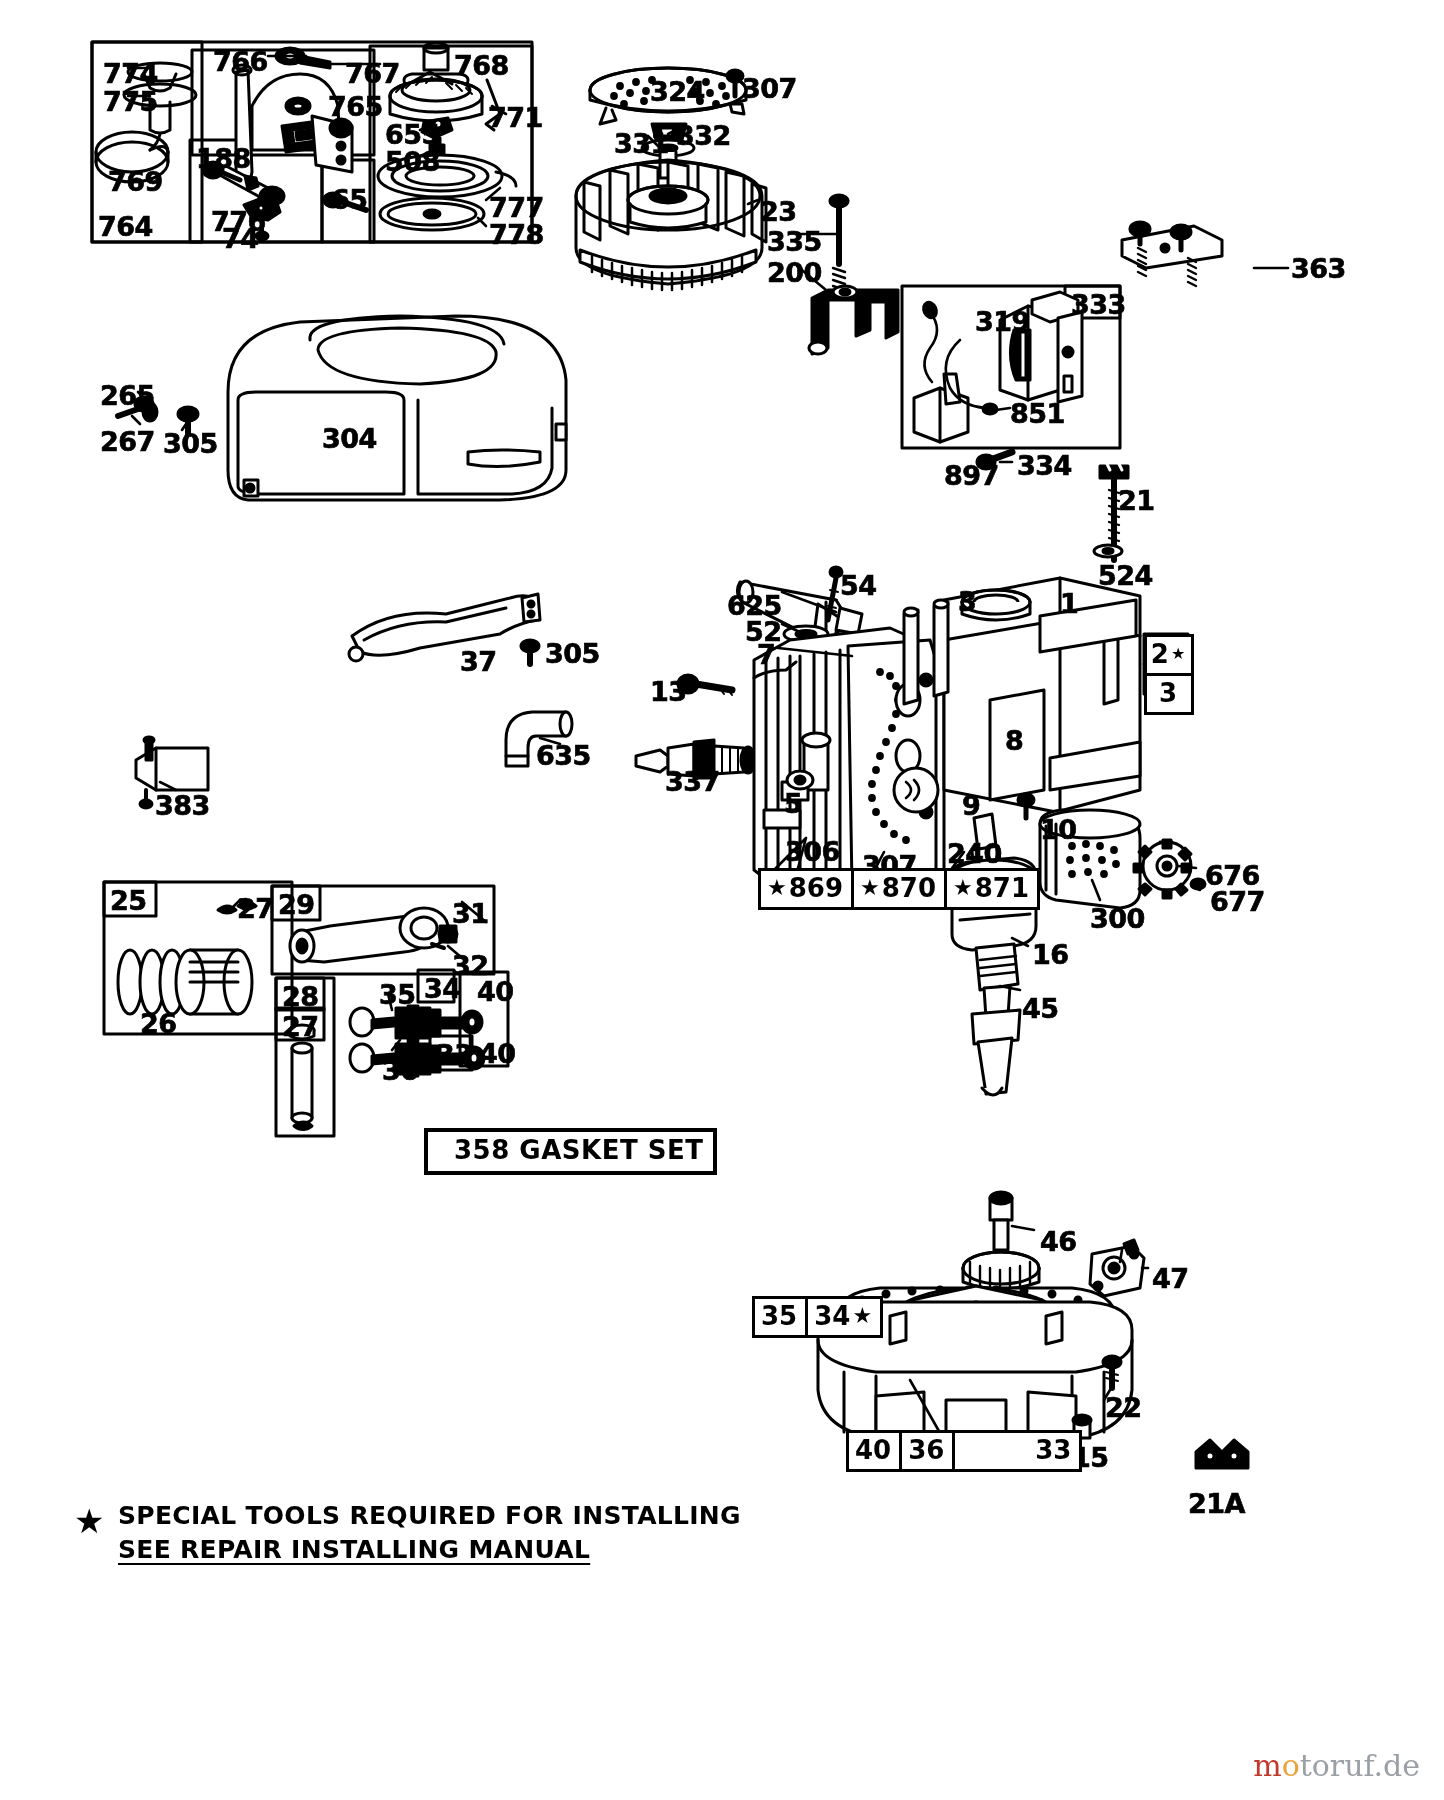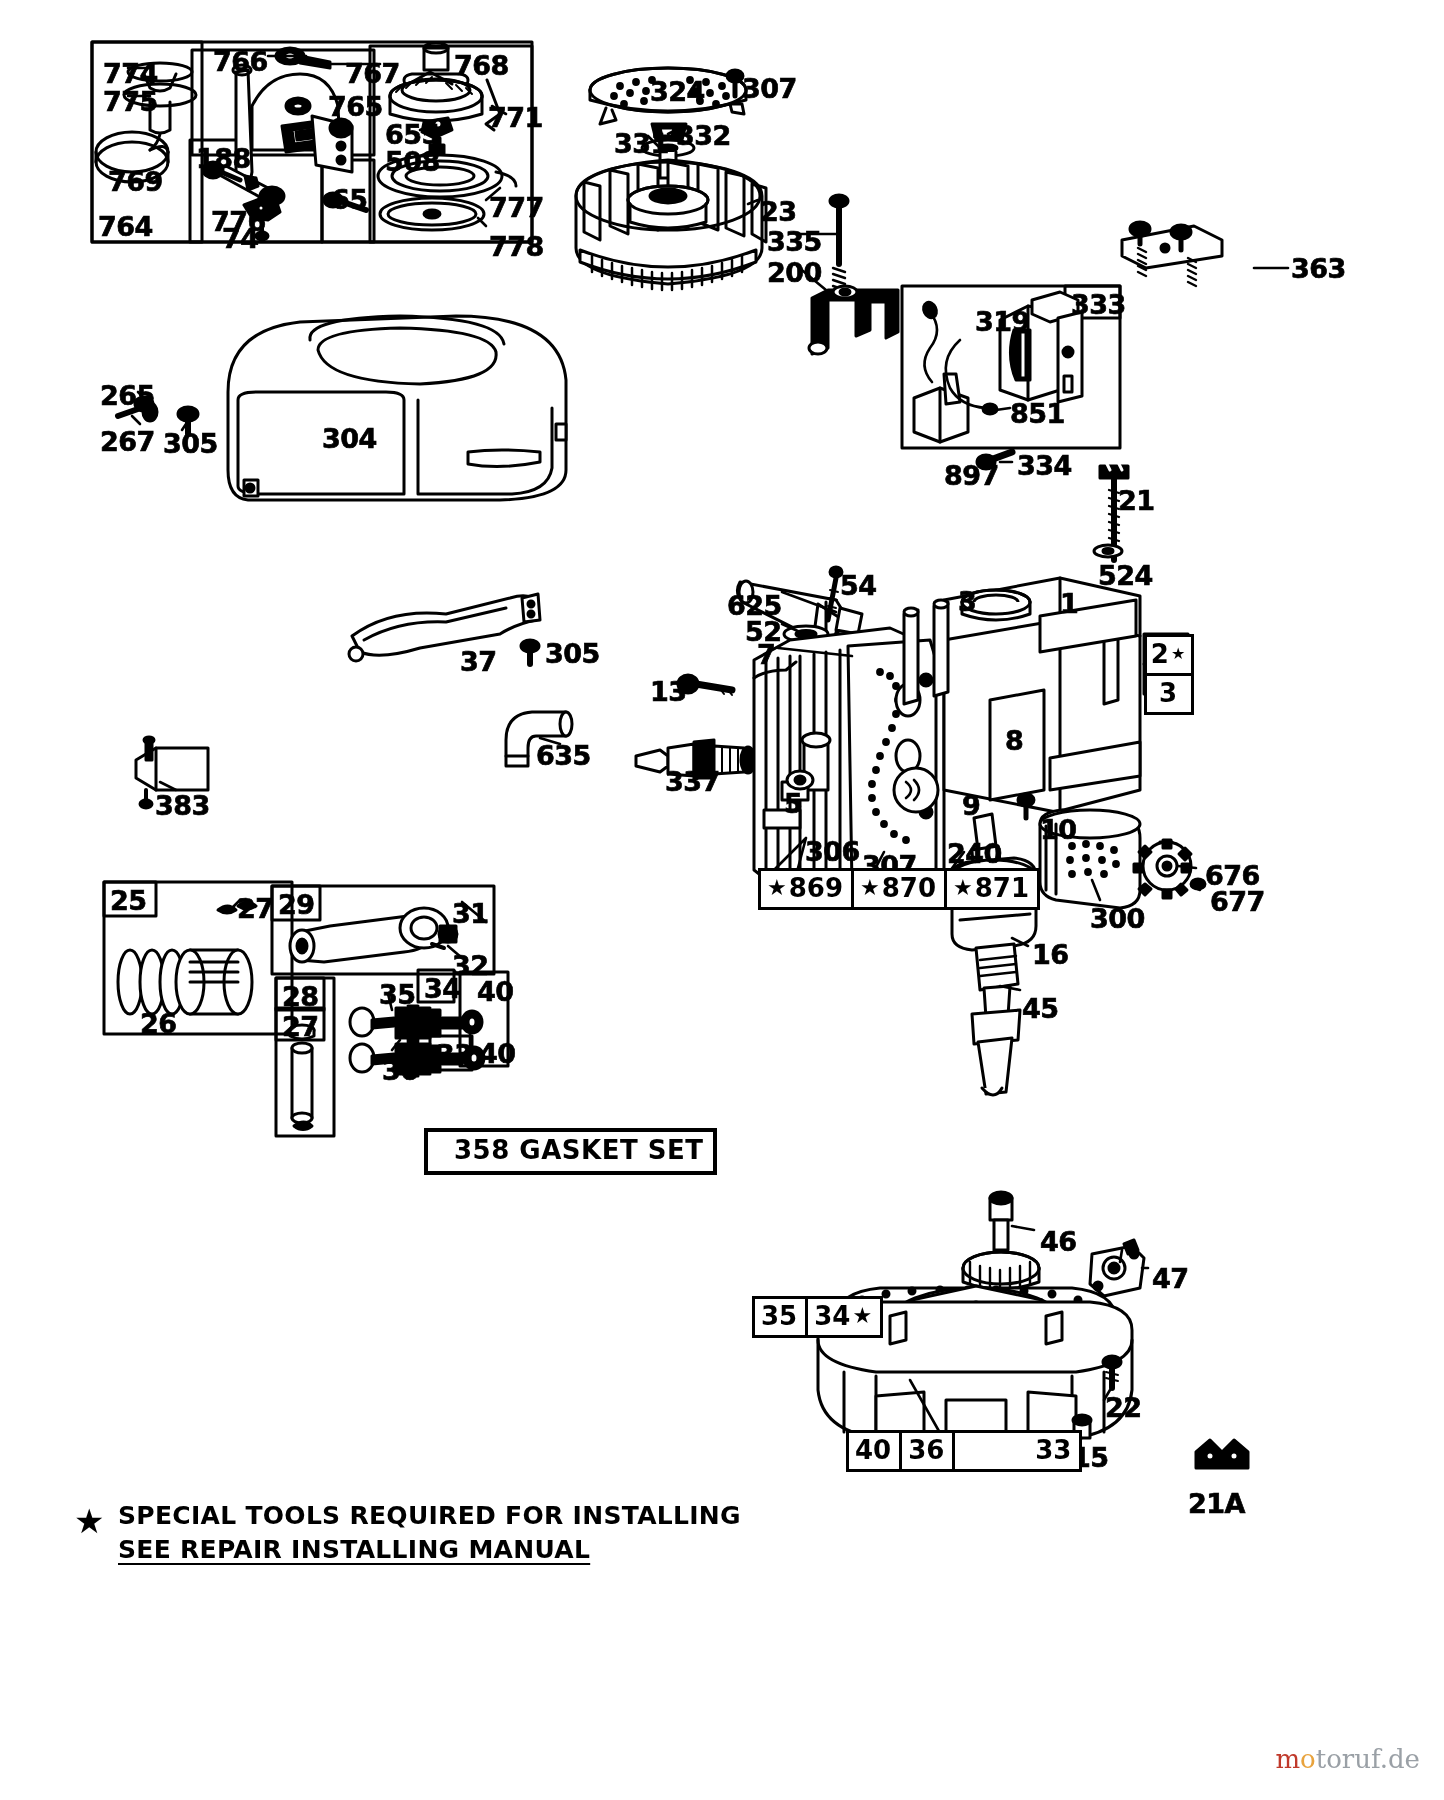--- a/index.html
+++ b/index.html
@@ -62,23 +62,23 @@
   }
   .legend .l2{
     position:absolute;left:44px;top:34px;
     font-family:"DejaVu Sans", sans-serif;
     font-weight:700;font-size:25px;line-height:32px;
     letter-spacing:0.3px;white-space:nowrap;
     text-decoration:underline;text-underline-offset:5px;
   }
 
   .watermark{
-    position:absolute;right:24px;bottom:26px;
+    position:absolute;right:24px;bottom:17px;
     font-family:"DejaVu Serif", serif;
-    font-size:26px;font-weight:400;
+    font-size:30px;font-weight:400;
   }
   .watermark .m{color:#c0392b;}
   .watermark .o{color:#e8a33d;}
   .watermark .rest{color:#9aa0a6;}
 </style>
 </head>
 <body>
 
 <div id="sheet">
 
@@ -661,21 +661,21 @@
       <div class="num" style="left: 328px; top: 93px;">765</div>
       <div class="num" style="left: 196px; top: 145px;">188</div>
       <div class="num" style="left: 211px; top: 208px;">776</div>
       <div class="num" style="left: 222px; top: 225px;">74</div>
       <div class="num" style="left: 331px; top: 186px;">65</div>
       <div class="num" style="left: 454px; top: 52px;">768</div>
       <div class="num" style="left: 488px; top: 104px;">771</div>
       <div class="num" style="left: 385px; top: 121px;">655</div>
       <div class="num" style="left: 385px; top: 148px;">508</div>
       <div class="num" style="left: 489px; top: 194px;">777</div>
-      <div class="num" style="left: 489px; top: 221px; margin-top: 12px;">778</div>
+      <div class="num" style="left: 489px; top: 221px;">778</div>
       <div class="num" style="left: 650px; top: 78px;">324</div>
       <div class="num" style="left: 742px; top: 75px;">307</div>
       <div class="num" style="left: 676px; top: 122px;">332</div>
       <div class="num" style="left: 614px; top: 130px;">331</div>
       <div class="num" style="left: 760px; top: 198px;">23</div>
       <div class="num" style="left: 767px; top: 228px;">335</div>
       <div class="num" style="left: 767px; top: 259px;">200</div>
       <div class="num" style="left: 1291px; top: 255px;">363</div>
       <div class="num" style="left: 1071px; top: 291px;">333</div>
       <div class="num" style="left: 975px; top: 308px;">319</div>
@@ -699,21 +699,21 @@
       <div class="num" style="left: 650px; top: 678px;">13</div>
       <div class="num" style="left: 665px; top: 768px;">337</div>
       <div class="num" style="left: 958px; top: 588px;">3</div>
       <div class="num" style="left: 1060px; top: 590px;">1</div>
       <div class="num" style="left: 1158px; top: 645px;">2</div>
       <div class="num" style="left: 1158px; top: 672px;">3</div>
       <div class="num" style="left: 1005px; top: 727px;">8</div>
       <div class="num" style="left: 784px; top: 790px;">5</div>
       <div class="num" style="left: 962px; top: 792px;">9</div>
       <div class="num" style="left: 1040px; top: 816px;">10</div>
-      <div class="num" style="left: 785px; top: 838px; margin-left: 20px;">306</div>
+      <div class="num" style="left: 785px; top: 838px;">306</div>
       <div class="num" style="left: 862px; top: 852px;">307</div>
       <div class="num" style="left: 947px; top: 840px;">240</div>
       <div class="num" style="left: 1205px; top: 862px;">676</div>
       <div class="num" style="left: 1210px; top: 888px;">677</div>
       <div class="num" style="left: 1090px; top: 905px;">300</div>
       <div class="num" style="left: 1032px; top: 941px;">16</div>
       <div class="num" style="left: 1022px; top: 995px;">45</div>
       <div class="num" style="left: 110px; top: 887px;">25</div>
       <div class="num" style="left: 237px; top: 895px;">27</div>
       <div class="num" style="left: 140px; top: 1010px;">26</div>

